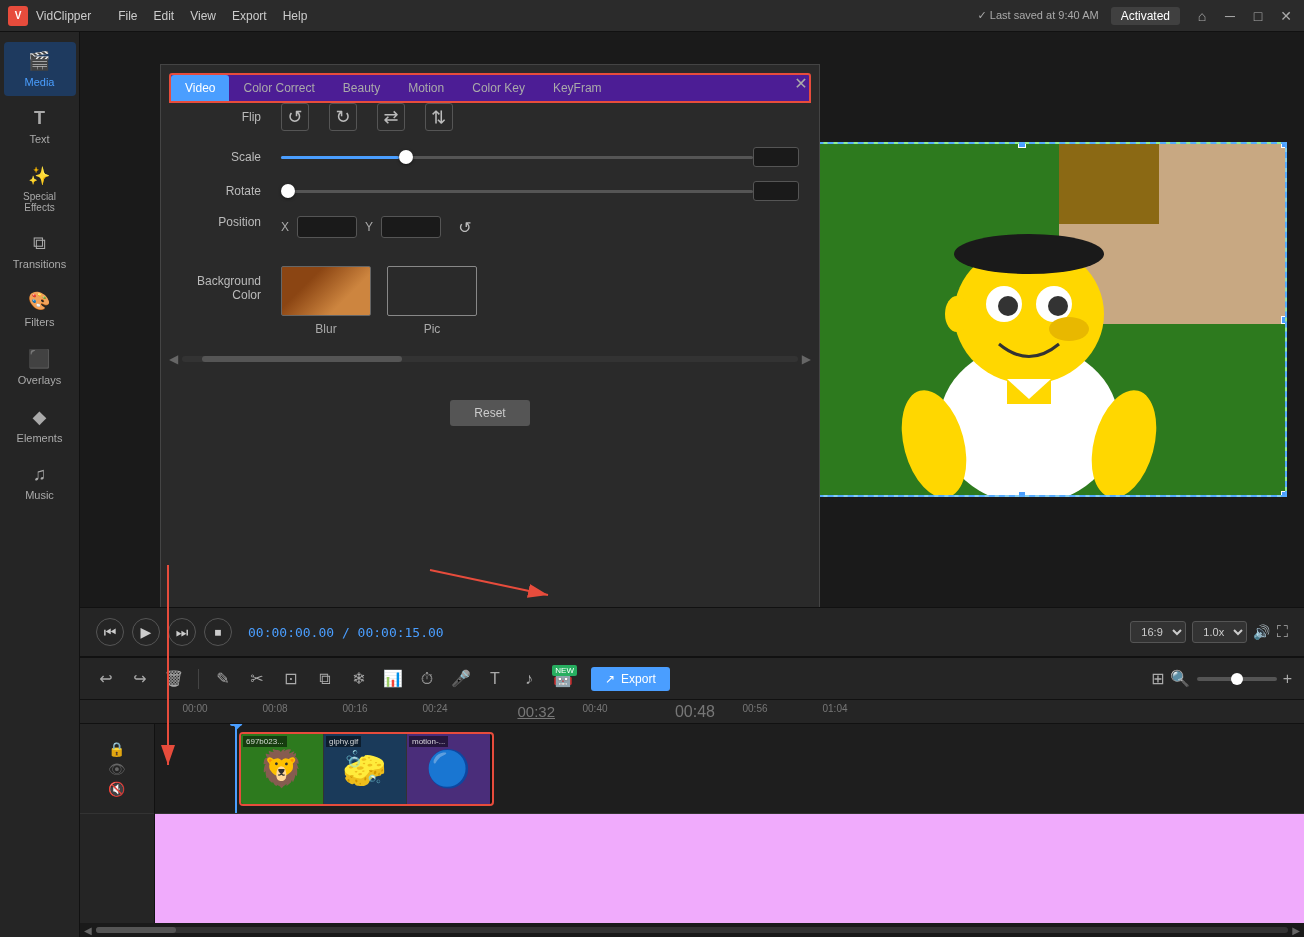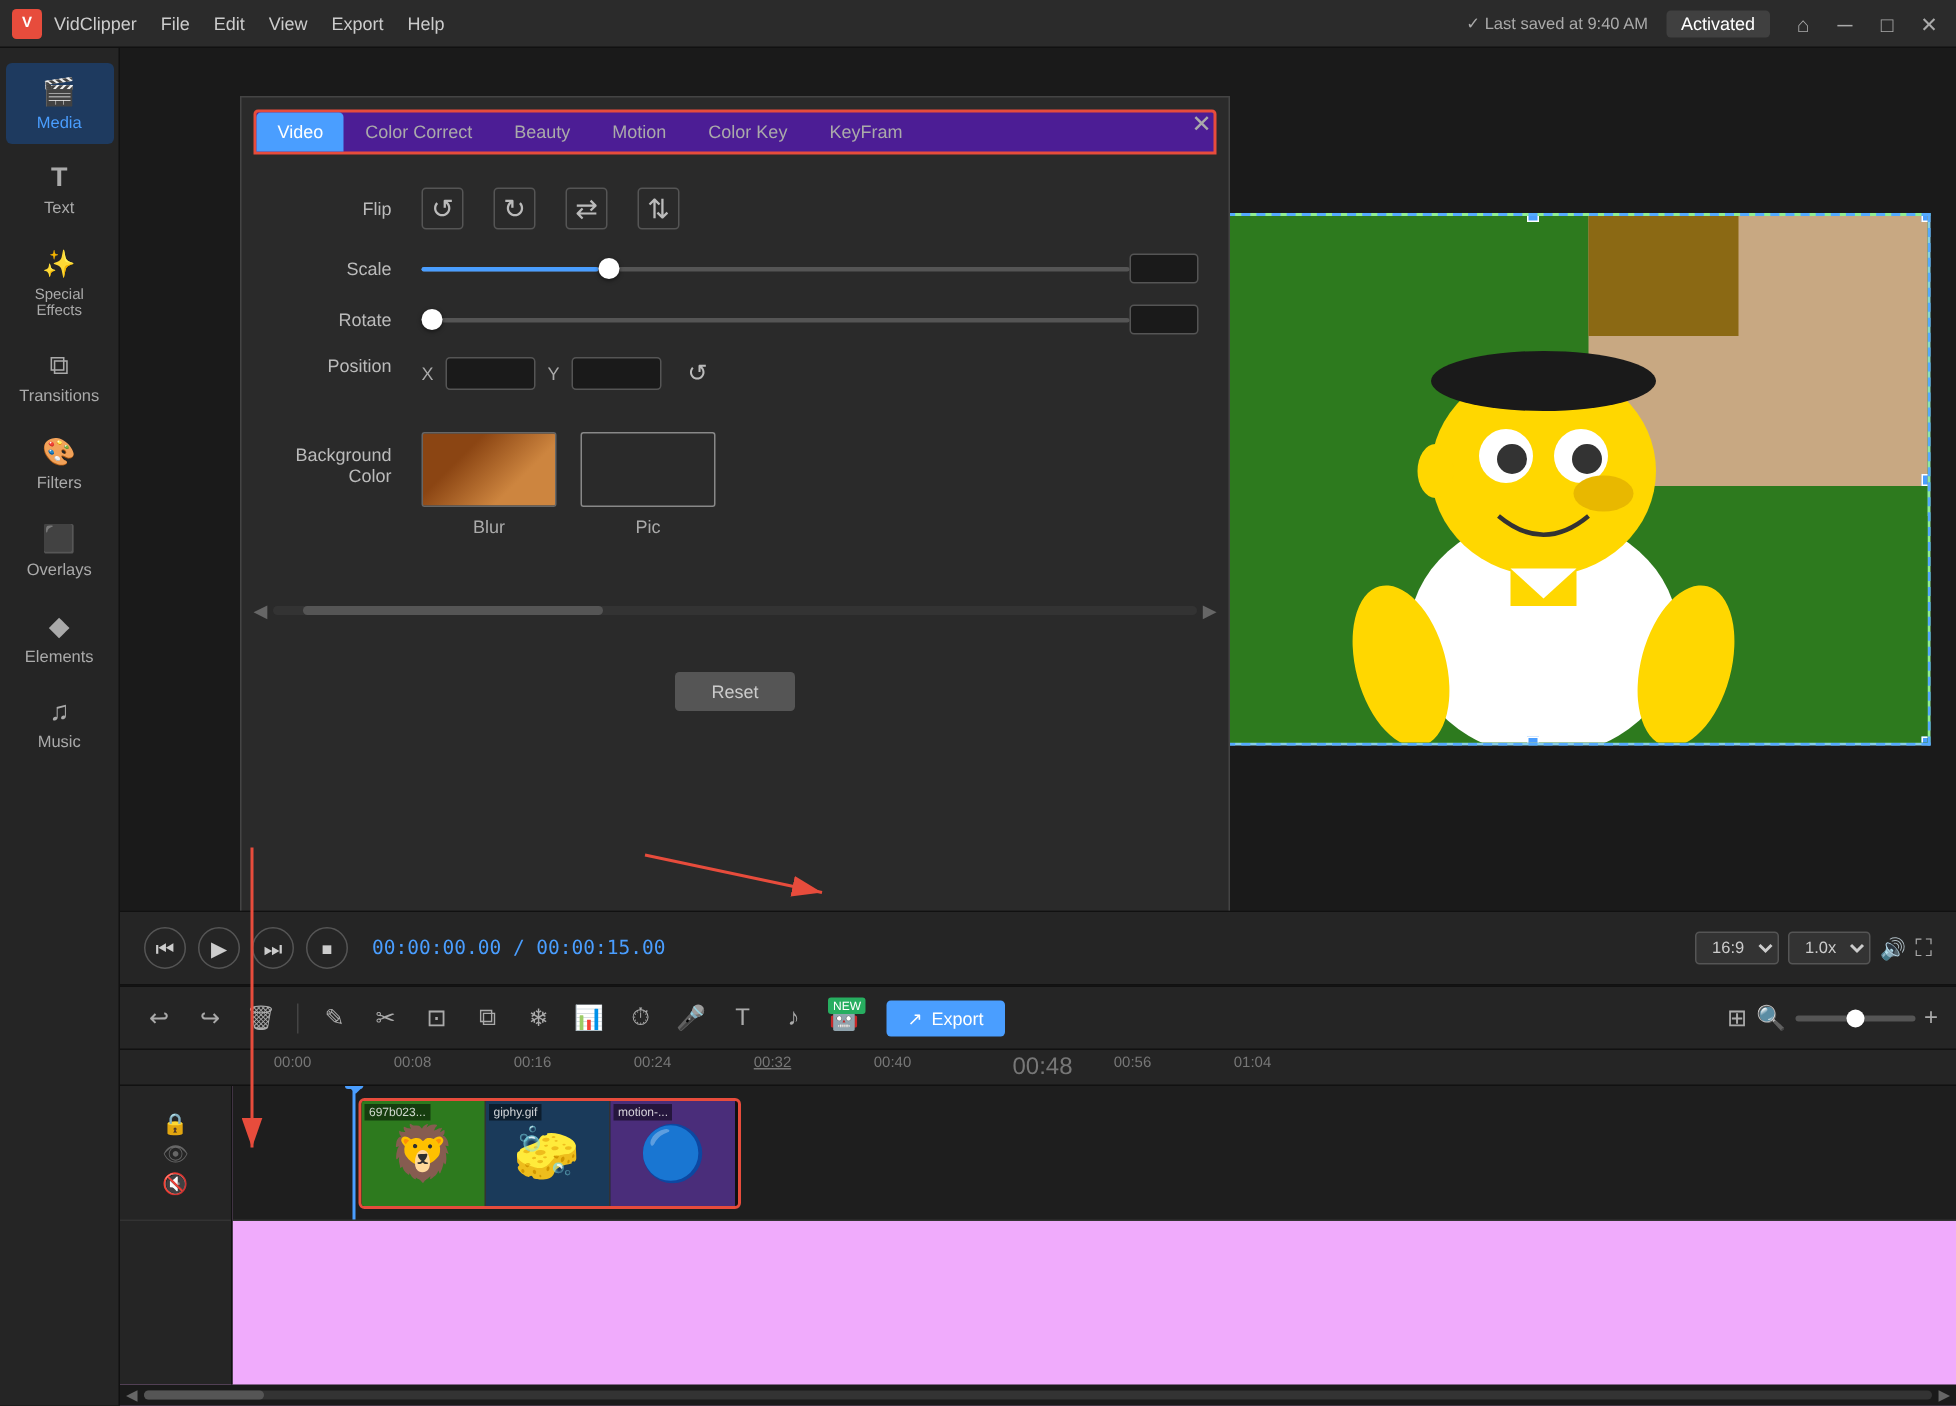--- a/index.html
+++ b/index.html
@@ -2,21 +2,21 @@
 <html><head>
   <meta charset="utf-8">
   <style>
     * { box-sizing: border-box; margin: 0; padding: 0; }
     body { background: #1a1a1a; color: #ccc; font-family: 'Segoe UI', sans-serif; font-size: 12px; width: 1304px; height: 937px; overflow: hidden; }
 
     
     .titlebar { background: #2b2b2b; height: 32px; display: flex; align-items: center; padding: 0 8px; gap: 8px; border-bottom: 1px solid #111; }
     .titlebar-logo { width: 20px; height: 20px; background: #e74c3c; border-radius: 3px; display: flex; align-items: center; justify-content: center; color: white; font-size: 10px; font-weight: bold; }
     .titlebar-title { font-size: 12px; color: #ccc; }
-    .titlebar-menu { display: flex; gap: 16px; margin-left: 8px; }
+    .titlebar-menu { display: flex; gap: 16px; margin-left: 19px; }
     .titlebar-menu-item { font-size: 12px; color: #ccc; cursor: pointer; }
     .titlebar-right { margin-left: auto; display: flex; align-items: center; gap: 12px; }
     .titlebar-save { font-size: 11px; color: #aaa; }
     .titlebar-activated { background: #404040; color: white; padding: 2px 10px; border-radius: 3px; font-size: 12px; cursor: pointer; }
     .titlebar-icons { display: flex; gap: 8px; }
     .titlebar-icon { font-size: 14px; color: #aaa; cursor: pointer; width: 20px; text-align: center; }
 
     
     .main-layout { display: flex; height: calc(937px - 32px); }
 
@@ -29,21 +29,21 @@
     
     .right-area { flex: 1; display: flex; flex-direction: column; }
 
     
     .panel-overlay { position: absolute; left: 80px; top: 32px; width: 660px; height: 565px; background: #2a2a2a; border: 1px solid #444; z-index: 100; }
     .panel-close { position: absolute; top: 8px; right: 8px; width: 20px; height: 20px; display: flex; align-items: center; justify-content: center; cursor: pointer; color: #aaa; font-size: 16px; }
     .panel-tab { padding: 6px 14px; font-size: 12px; cursor: pointer; color: #aaa; border-radius: 3px 3px 0 0; }
     .panel-tab.active { background: #4a9eff; color: white; }
 
     
-    .panel-content { padding: 22px 20px; }
+    .panel-content { padding: 0 20px; }
 
     
     .flip-row { display: flex; align-items: center; margin-bottom: 16px; }
     .flip-label { width: 100px; text-align: right; padding-right: 20px; color: #bbb; }
     .flip-icons { display: flex; gap: 20px; }
     .flip-btn { width: 28px; height: 28px; display: flex; align-items: center; justify-content: center; cursor: pointer; color: #bbb; font-size: 18px; border: 1px solid #555; border-radius: 3px; }
 
     
     .slider-row { display: flex; align-items: center; margin-bottom: 14px; }
     .slider-label { width: 100px; text-align: right; padding-right: 20px; color: #bbb; }
@@ -401,21 +401,21 @@
       <div class="timeline-area">
 
         <div class="timeline-ruler">
           <div style="width:75px;min-width:75px;"></div>
           <div style="flex:1;position:relative;height:100%;display:flex;align-items:center;">
             <div style="position:absolute;left:0;display:flex;width:100%;">
               <div style="width:80px;text-align:center;font-size:10px;color:#777;">00:00</div>
               <div style="width:80px;text-align:center;font-size:10px;color:#777;">00:08</div>
               <div style="width:80px;text-align:center;font-size:10px;color:#777;">00:16</div>
               <div style="width:80px;text-align:center;font-size:10px;color:#777;">00:24</div>
-              <div style="width:80px;text-align:center;font-size:10px;color:#777;text-decoration:underline;">00:32</div>
+              <div style="width:80px;text-align:right;font-size:15px;color:#777;text-decoration:underline;">00:32</div>
               <div style="width:80px;text-align:center;font-size:10px;color:#777;">00:40</div>
               <div style="width:80px;text-align:right;font-size:16px;color:#777;">00:48</div>
               <div style="width:80px;text-align:center;font-size:10px;color:#777;">00:56</div>
               <div style="width:80px;text-align:center;font-size:10px;color:#777;">01:04</div>
             </div>
           </div>
         </div>
 
         <div class="timeline-tracks">
 

